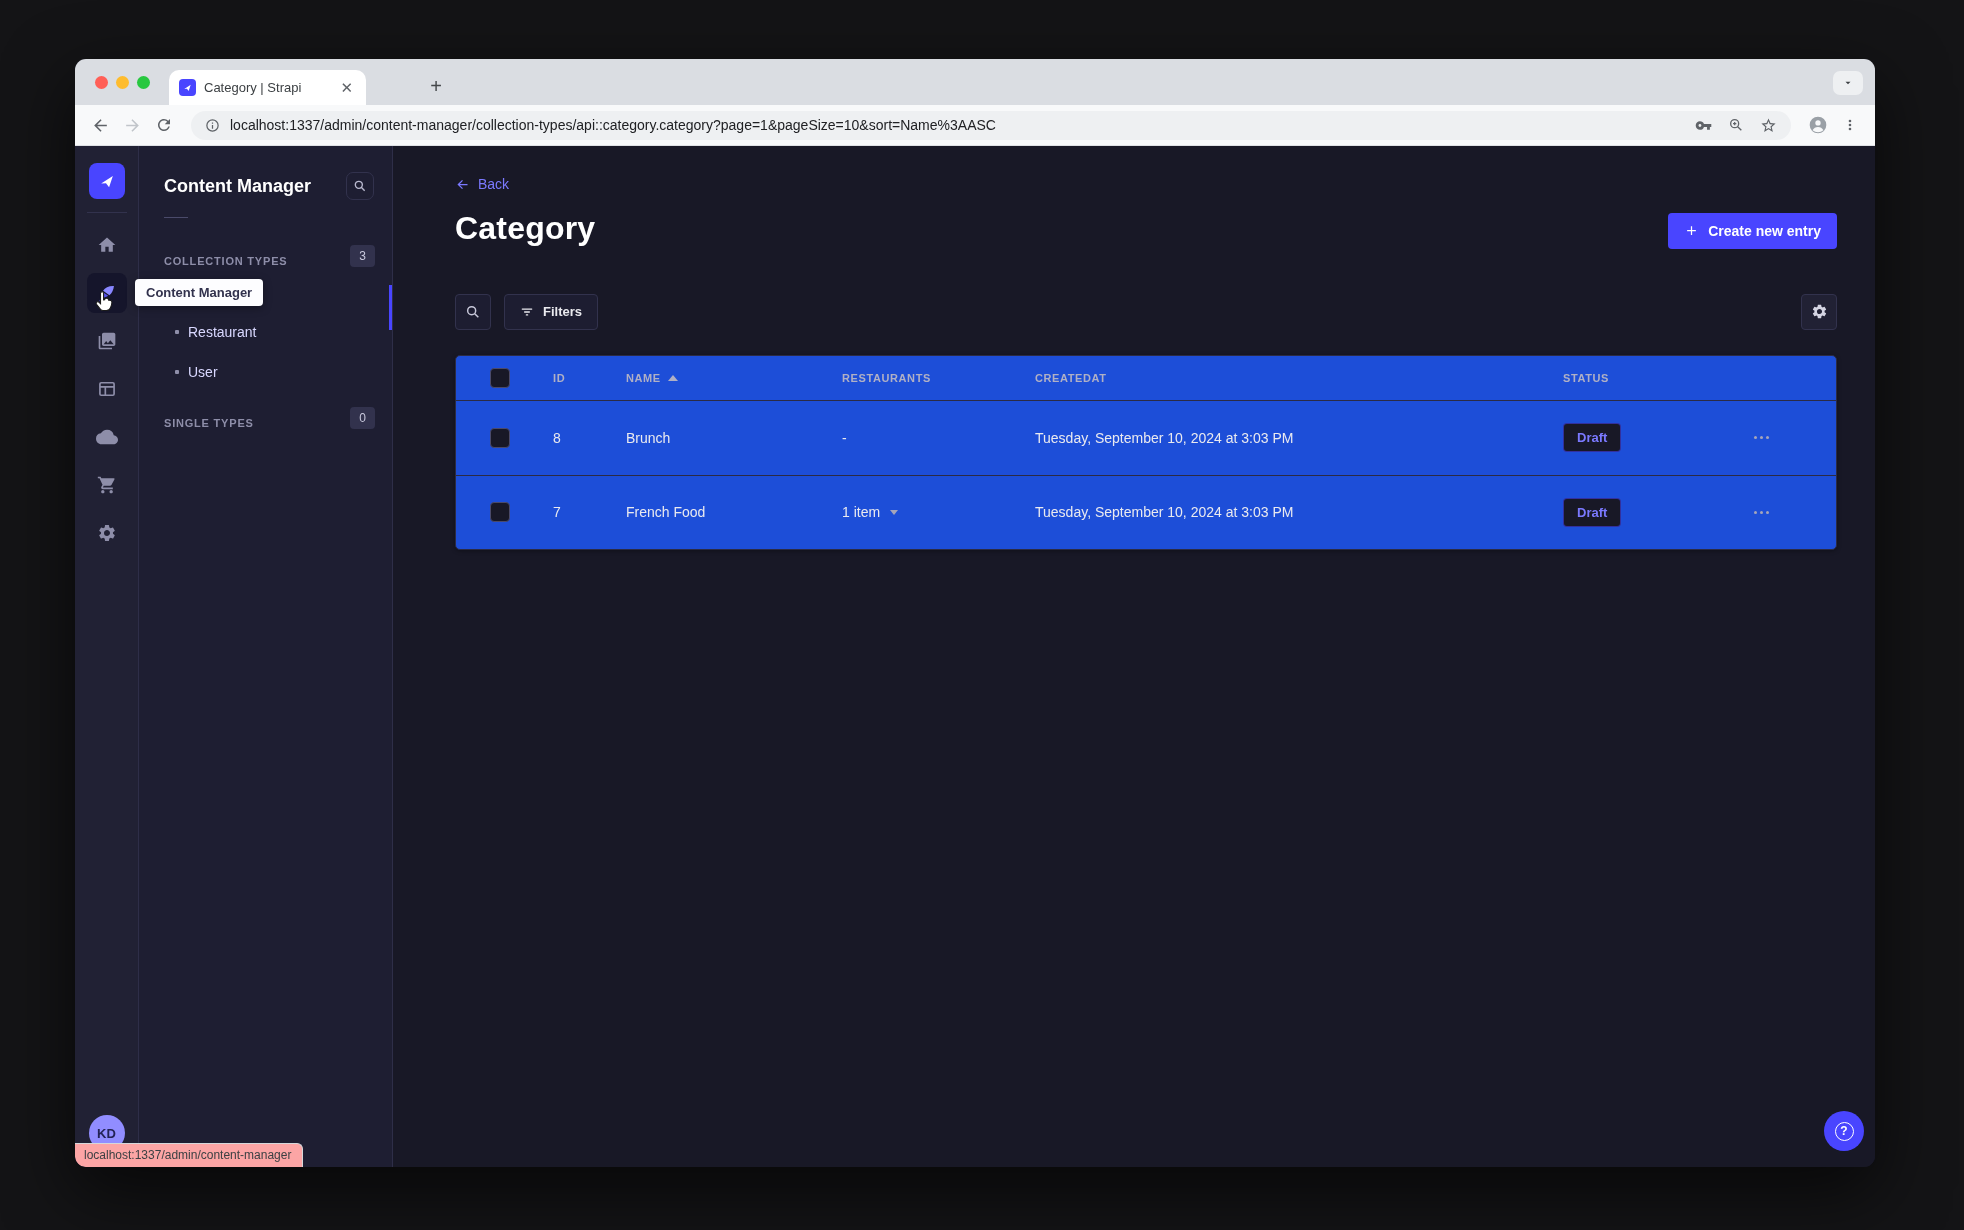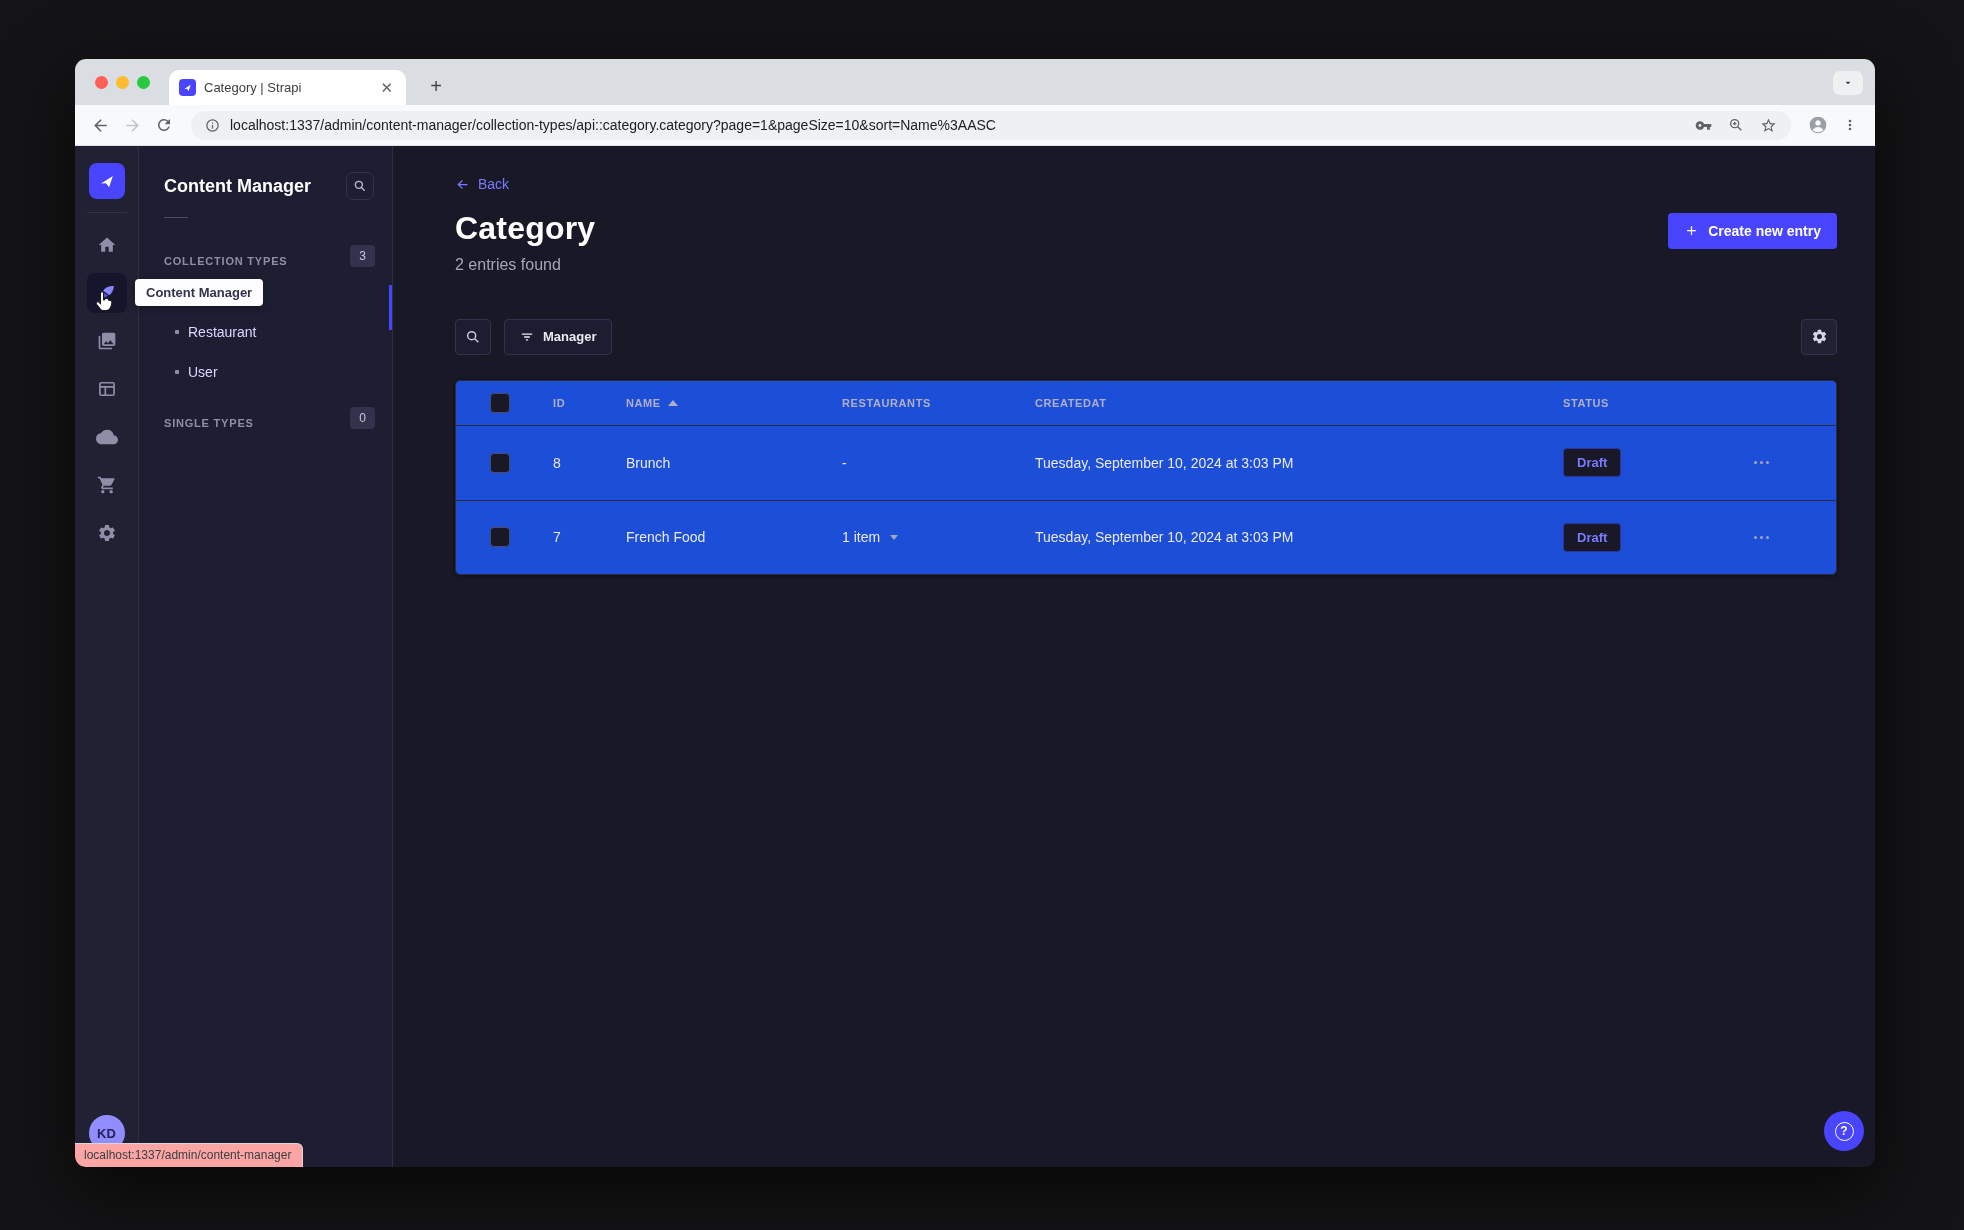--- a/index.html
+++ b/index.html
@@ -9,21 +9,21 @@
   
   .window { position:absolute; left:75px; top:59px; width:1800px; height:1108px;
             border-radius:11px; overflow:hidden; background:#181826;
             box-shadow:0 24px 70px rgba(0,0,0,.65); display:flex; flex-direction:column; }
 
   
   .tabstrip { height:46px; background:#dadde2; position:relative; flex:none; }
   .traffic { position:absolute; left:20px; top:17px; display:flex; gap:8px; }
   .traffic span { width:13px; height:13px; border-radius:50%; display:block; }
   .tl-red{background:#ff5f57;} .tl-yellow{background:#febc2e;} .tl-green{background:#28c840;}
-  .tab { position:absolute; left:94px; top:11px; width:237px; height:35px; background:#ffffff;
+  .tab { position:absolute; left:94px; top:11px; width:197px; height:35px; background:#ffffff;
          border-radius:10px 10px 0 0; display:flex; align-items:center; padding:0 10px; gap:8px; }
   .favicon { width:17px; height:17px; border-radius:4px; background:#4945ff; flex:none;
              display:flex; align-items:center; justify-content:center; }
   .tab-title { font-size:13px; color:#3c4043; flex:1; white-space:nowrap; overflow:hidden; }
   .tab-close { color:#5f6368; font-size:15px; line-height:1; cursor:default; padding:2px 3px; }
   .newtab { position:absolute; left:347px; top:13px; width:28px; height:28px; color:#44474a;
             font-size:20px; display:flex; align-items:center; justify-content:center; }
   .tabsearch { position:absolute; right:12px; top:12px; width:30px; height:24px; border-radius:7px;
                background:rgba(255,255,255,.55); display:flex; align-items:center; justify-content:center; }
 
@@ -315,33 +315,32 @@
 
       <div class="title-row">
         <h1 class="page-title">Category</h1>
         <button class="create-btn">
           <svg width="15" height="15" viewBox="0 0 24 24">
               <path fill="#fff" d="M13 5h-2v6H5v2h6v6h2v-6h6v-2h-6z"></path>
             </svg>
           <span>Create new entry</span>
         </button>
       </div>
-      <div class="subtitle">2 entries found</div>
 
       <div class="actions-row">
         <span class="icon-btn">
           <svg width="16" height="16" viewBox="0 0 24 24">
               <path fill="none" stroke="currentColor" stroke-width="2.2" d="M10 4a6 6 0 1 1 0 12 6 6 0 0 1 0-12zm4.6 10.6L20 20"></path>
             </svg>
         </span>
         <button class="filters-btn">
           <svg width="14" height="14" viewBox="0 0 24 24">
               <path stroke="#eaeaef" stroke-width="2.4" stroke-linecap="round" d="M4 7h16M8 12h8M11 17h2" fill="none"></path>
             </svg>
-          <span>Manager</span>
+          <span>Filters</span>
         </button>
         <span class="icon-btn gear-btn">
           <svg width="17" height="17" viewBox="0 0 24 24">
               <path fill="#d5d5e3" d="M19.14 12.94c.04-.3.06-.61.06-.94s-.02-.64-.07-.94l2.03-1.58a.49.49 0 0 0 .12-.61l-1.92-3.32a.49.49 0 0 0-.59-.22l-2.39.96c-.5-.38-1.03-.7-1.62-.94l-.36-2.54a.48.48 0 0 0-.48-.41h-3.84c-.24 0-.43.17-.47.41l-.36 2.54c-.59.24-1.13.57-1.62.94l-2.39-.96a.48.48 0 0 0-.59.22L2.73 8.87c-.12.21-.08.47.12.61l2.03 1.58c-.05.3-.09.63-.09.94s.02.64.07.94l-2.03 1.58a.49.49 0 0 0-.12.61l1.92 3.32c.12.22.37.29.59.22l2.39-.96c.5.38 1.03.7 1.62.94l.36 2.54c.05.24.24.41.48.41h3.84c.24 0 .44-.17.47-.41l.36-2.54c.59-.24 1.13-.56 1.62-.94l2.39.96c.22.08.47 0 .59-.22l1.92-3.32a.49.49 0 0 0-.12-.61l-2.01-1.58zM12 15.6A3.61 3.61 0 0 1 8.4 12c0-1.98 1.62-3.6 3.6-3.6s3.6 1.62 3.6 3.6-1.62 3.6-3.6 3.6z"></path>
             </svg>
         </span>
       </div>
 
       
       <div class="table">

